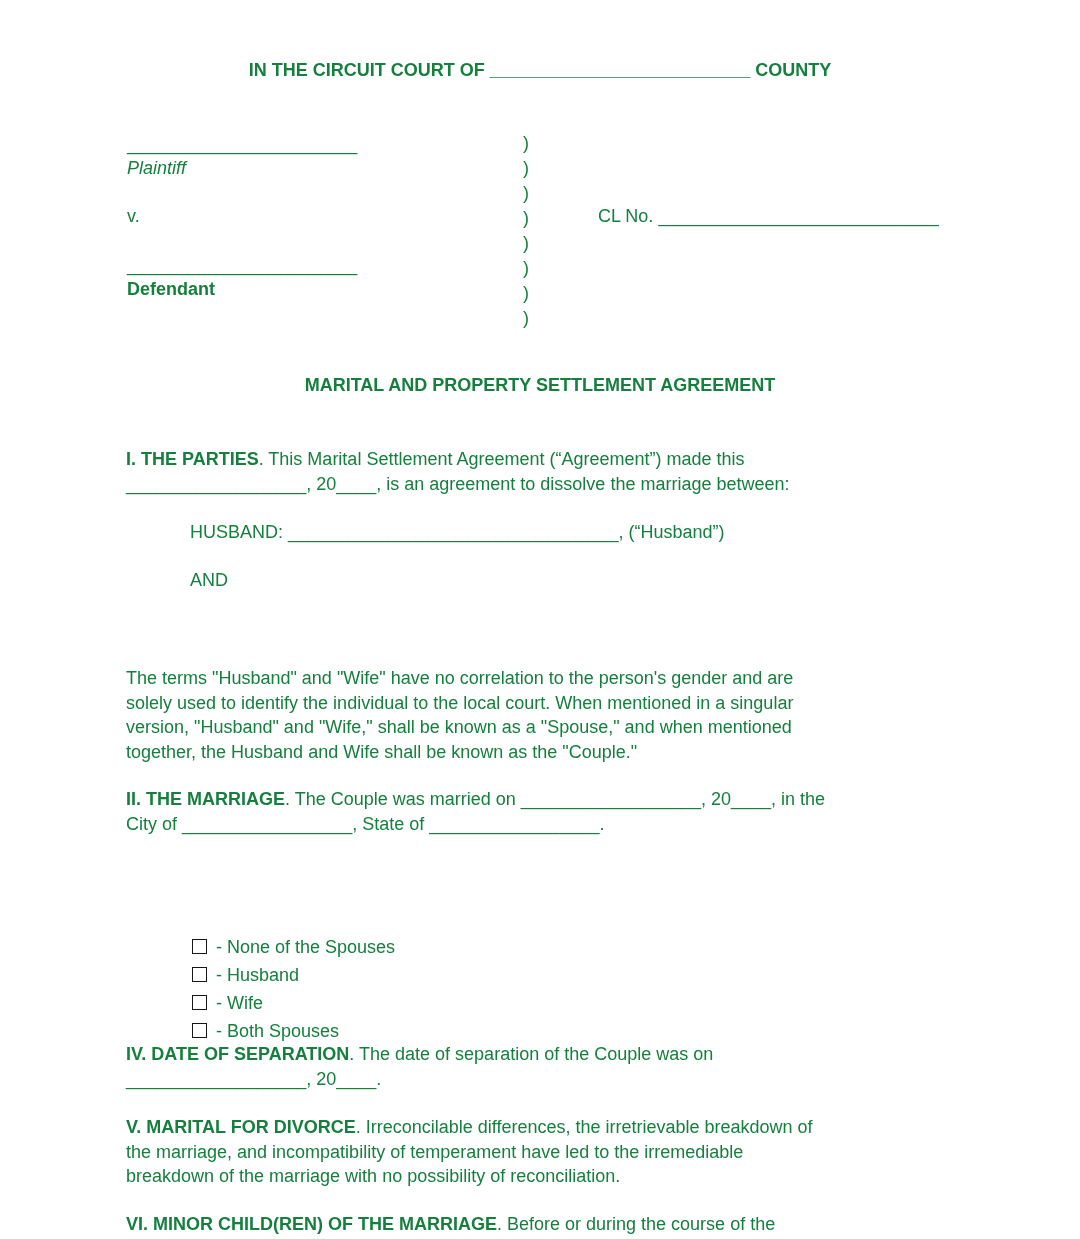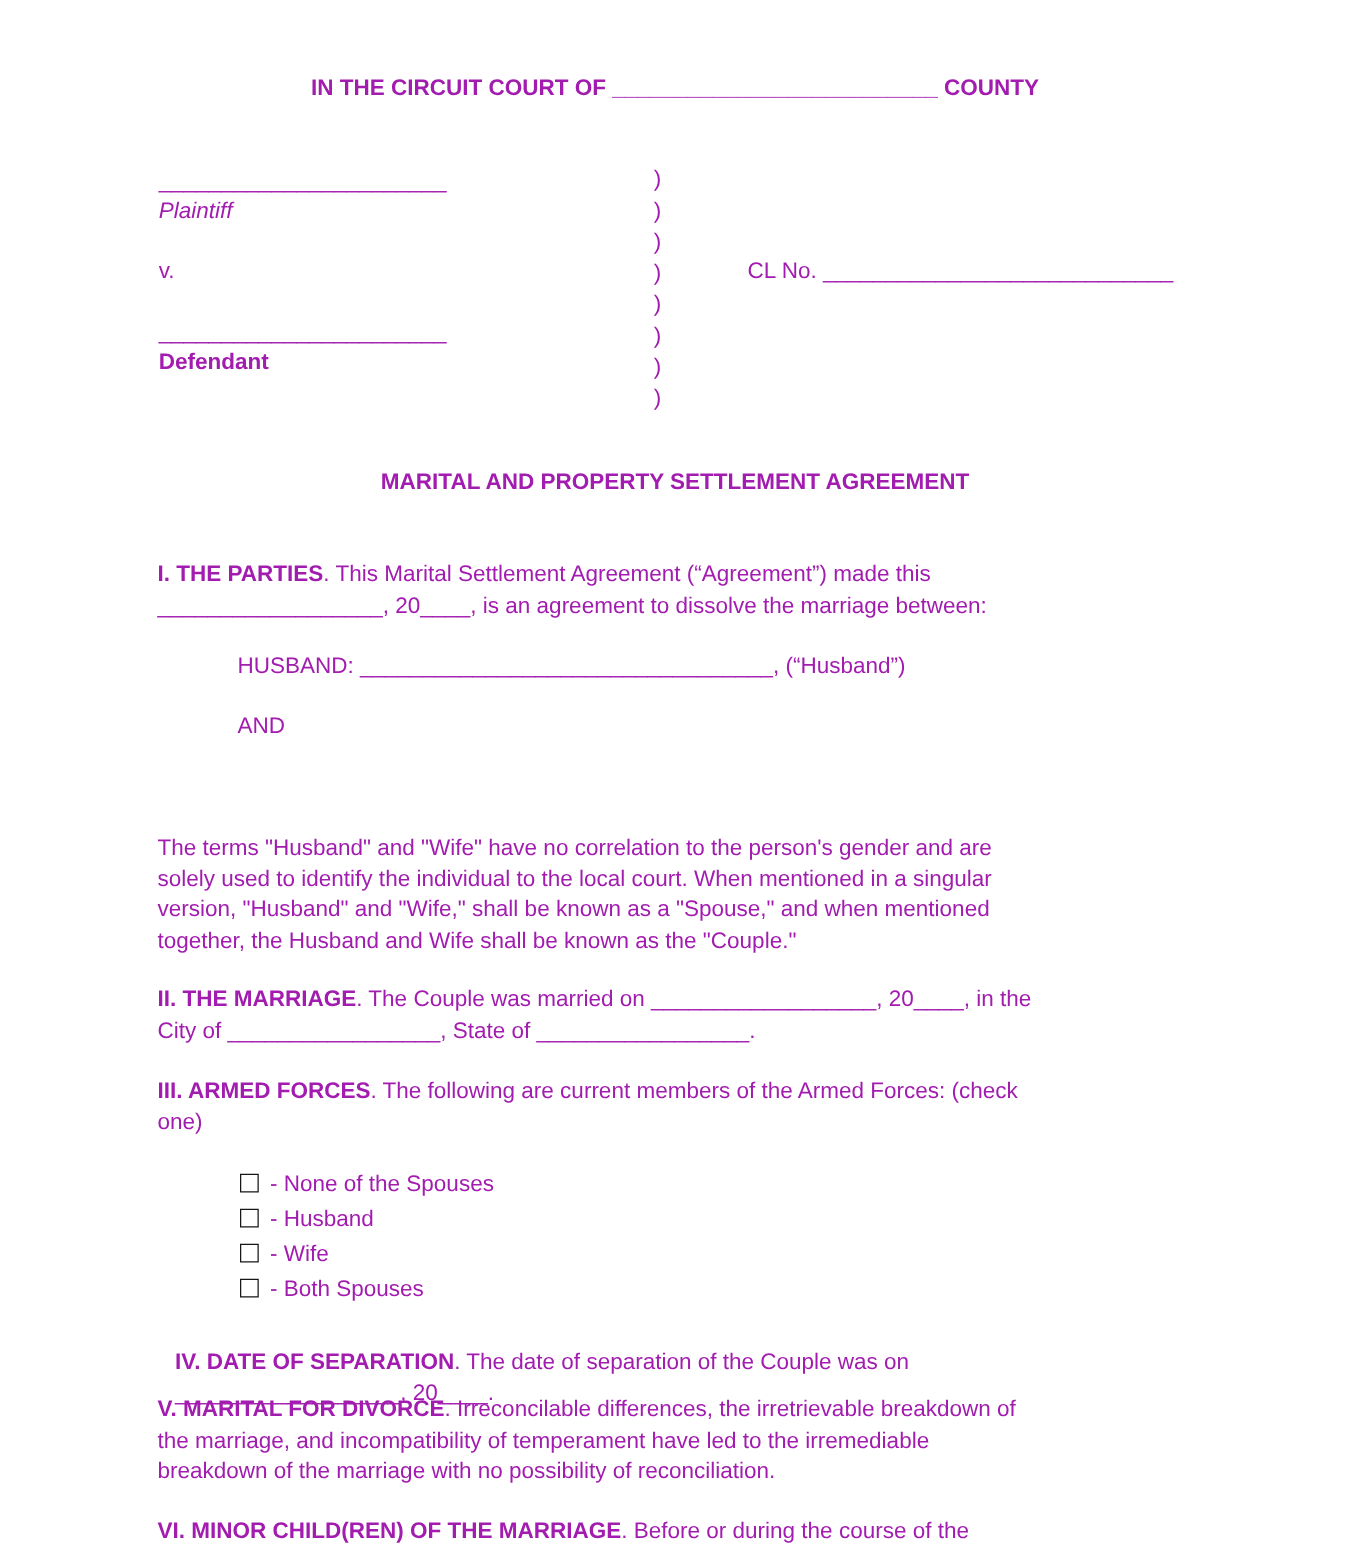--- a/index.html
+++ b/index.html
@@ -6,21 +6,21 @@
   html, body { background: #ffffff; }
   .page {
     position: relative;
     width: 1080px;
     height: 1239px;
     background: #ffffff;
     overflow: hidden;
     font-family: "Liberation Sans", sans-serif;
     font-size: 18px;
     line-height: 24.5px;
-    color: #a21caf;
+    color: #15803d;
   }
   .abs { position: absolute; white-space: nowrap; }
   .bold { font-weight: bold; }
   .center { left: 0; width: 100%; text-align: center; }
   .paren-col { line-height: 25px; }
   .caption-line { line-height: 25px; }
   .check-row { height: 28px; line-height: 28px; }
   .checkbox {
     display: inline-block;
     width: 15px;
@@ -88,43 +88,37 @@
     <div>together, the Husband and Wife shall be known as the "Couple."</div>
   </div>
 
   <div class="abs" style="top:787px; left:126px;">
     <div>
       <span class="bold">II. THE MARRIAGE</span><span>. The Couple was married on __________________, 20____, in the</span>
     </div>
     <div>City of _________________, State of _________________.</div>
   </div>
 
-  <div class="abs" style="top:860px; left:126px;">
-    <div>
-      <span class="bold">III. ARMED FORCES</span><span>. The following are current members of the Armed Forces: (check</span>
-    </div>
-    <div>one)</div>
-  </div>
 
   <div class="abs" style="top:909px; left:192px;margin-top:24px;">
     <div class="check-row">
       <span class="checkbox"></span><span>- None of the Spouses</span>
     </div>
     <div class="check-row">
       <span class="checkbox"></span><span>- Husband</span>
     </div>
     <div class="check-row">
       <span class="checkbox"></span><span>- Wife</span>
     </div>
     <div class="check-row">
       <span class="checkbox"></span><span>- Both Spouses</span>
     </div>
   </div>
 
-  <div class="abs" style="top:1042px; left:140px;margin-top:35px;">
+  <div class="abs" style="top:1042px; left:126px;">
     <div>
       <span class="bold">IV. DATE OF SEPARATION</span><span>. The date of separation of the Couple was on</span>
     </div>
     <div>__________________, 20____.</div>
   </div>
 
   <div class="abs" style="top:1115px; left:126px;">
     <div>
       <span class="bold">V. MARITAL FOR DIVORCE</span><span>. Irreconcilable differences, the irretrievable breakdown of</span>
     </div>

